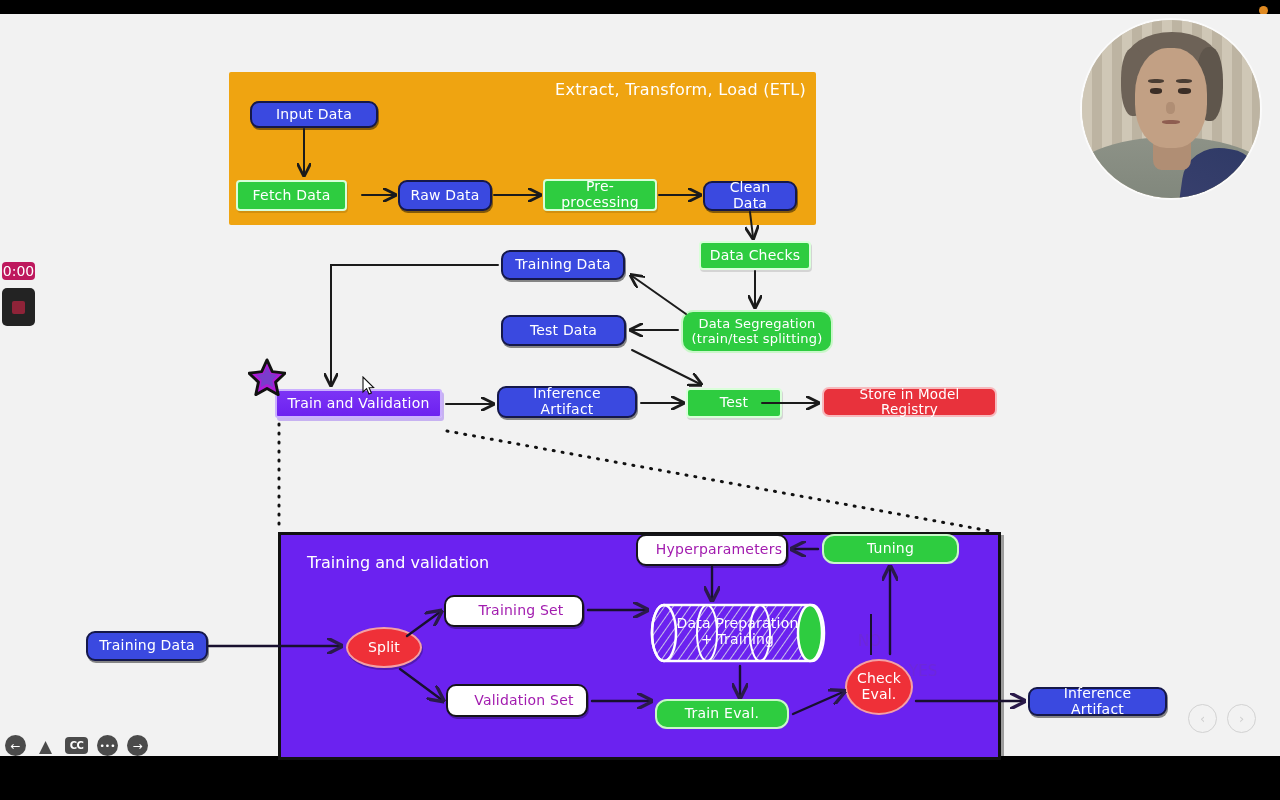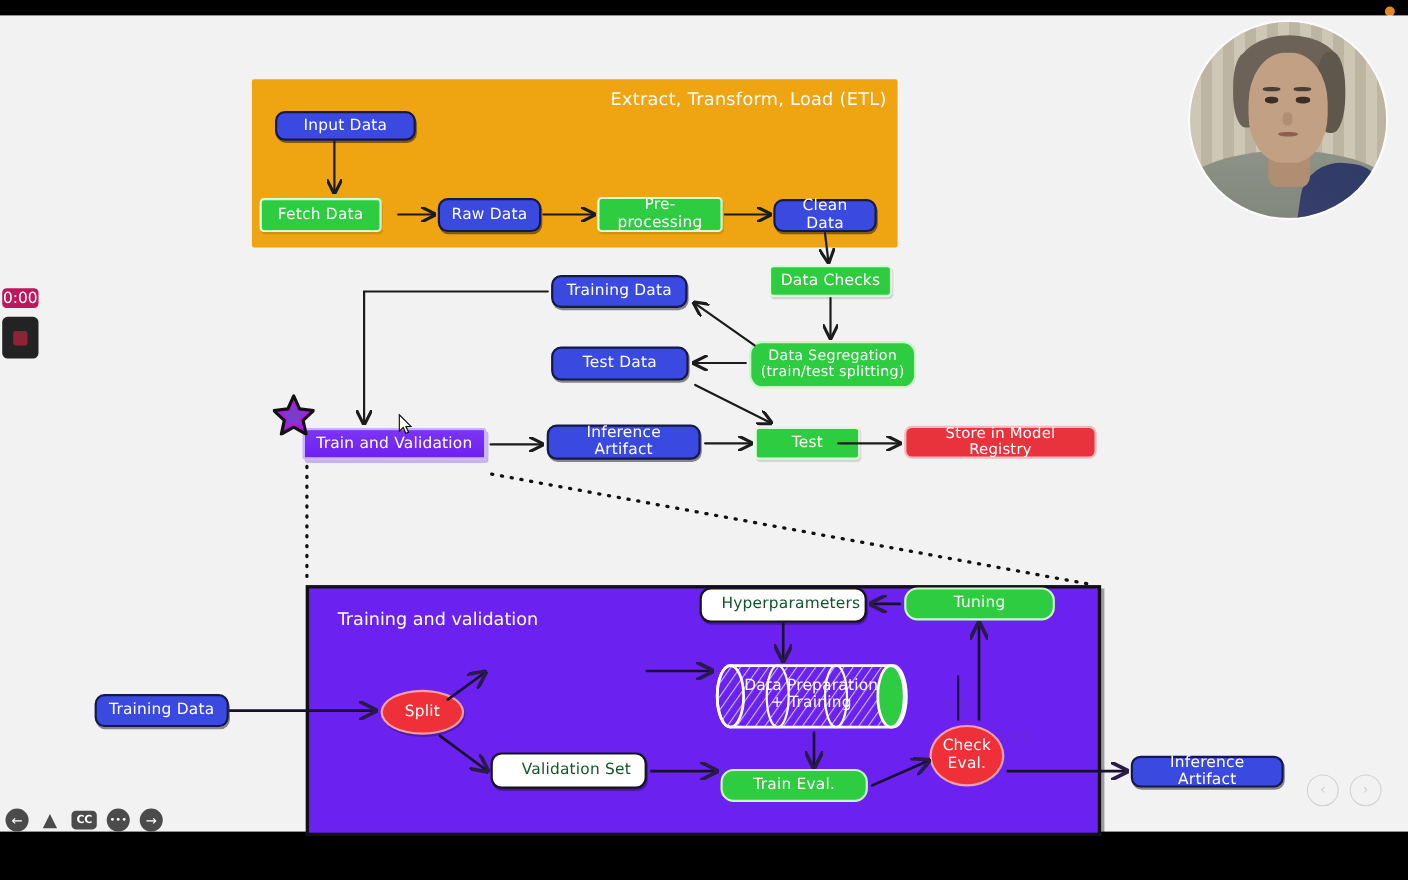--- a/index.html
+++ b/index.html
@@ -13,21 +13,21 @@
   .node{position:absolute;box-sizing:border-box;display:flex;align-items:center;justify-content:center;
         text-align:center;color:#fff;border:2px solid #111;border-radius:9px;
         font-family:"DejaVu Sans",sans-serif;font-size:14px;line-height:1.12;letter-spacing:.2px;
         padding:2px 8px;white-space:pre-line;}
   .blue{background:#3a49e0;border-color:#15184a;box-shadow:1px 2px 0 rgba(0,0,0,.45);}
   .green{background:#2ecc40;border-color:#d9ffd9;border-width:2px;border-radius:4px;box-shadow:1px 2px 0 rgba(0,0,0,.12);}
   .green-r{background:#2ecc40;border:2px solid #c9f7c9;border-radius:12px;}
   .red{background:#e8323c;border:2px solid #f7b9bd;border-radius:7px;}
   .purple{background:#7b2ff7;background:linear-gradient(180deg,#7c34f5,#6d21f0);border:2px solid #cbb0ff;border-radius:3px;
           box-shadow:2px 3px 0 rgba(120,60,240,.35);}
-  .white{background:#fff;color:#14532d;border:2px solid #15151a;border-radius:10px;box-shadow:1px 2px 0 rgba(0,0,0,.3);padding-left:22px;}
+  .white{background:#fff;color:#a21caf;border:2px solid #15151a;border-radius:10px;box-shadow:1px 2px 0 rgba(0,0,0,.3);padding-left:22px;}
 
   
   #etl{position:absolute;left:229px;top:58px;width:587px;height:153px;background:#efa411;border:0;border-radius:2px;}
   #etl-title{position:absolute;right:10px;top:8px;color:#fff;font-size:16px;letter-spacing:.3px;}
 
   
   #tv-panel{position:absolute;left:278px;top:518px;width:717px;height:222px;
             background:#6b22f0;border:3px solid #111;box-shadow:3px 3px 0 rgba(0,0,0,.35);}
   #tv-title{position:absolute;left:26px;top:18px;color:#ffffff;font-size:16px;}
 
@@ -134,20 +134,21 @@
     </svg>
 
     <div id="tv-panel">
       <div id="tv-title">Training and validation</div>
     </div>
 
     <div class="node blue" style="left:86px;top:617px;width:122px;height:30px;">Training Data</div>
 
     <div class="node" style="left:346px;top:613px;width:76px;height:41px;background:#ef3038;border:2px solid #f4a0a4;border-radius:50%;box-shadow:1px 2px 0 rgba(0,0,0,.25);">Split</div>
 
+    <div class="node white" style="left:444px;top:581px;width:140px;height:32px;">Training Set</div>
 
     <div class="node white" style="left:446px;top:670px;width:142px;height:33px;">Validation Set</div>
 
     <div class="node white" style="left:636px;top:520px;width:152px;height:32px;">Hyperparameters</div>
 
     <div class="node green-r" style="left:822px;top:520px;width:137px;height:30px;">Tuning</div>
 
     <svg id="cyl" viewBox="0 0 183 62">
       <defs>
         <pattern id="hatch" width="7" height="7" patternTransform="rotate(35)" patternUnits="userSpaceOnUse">

